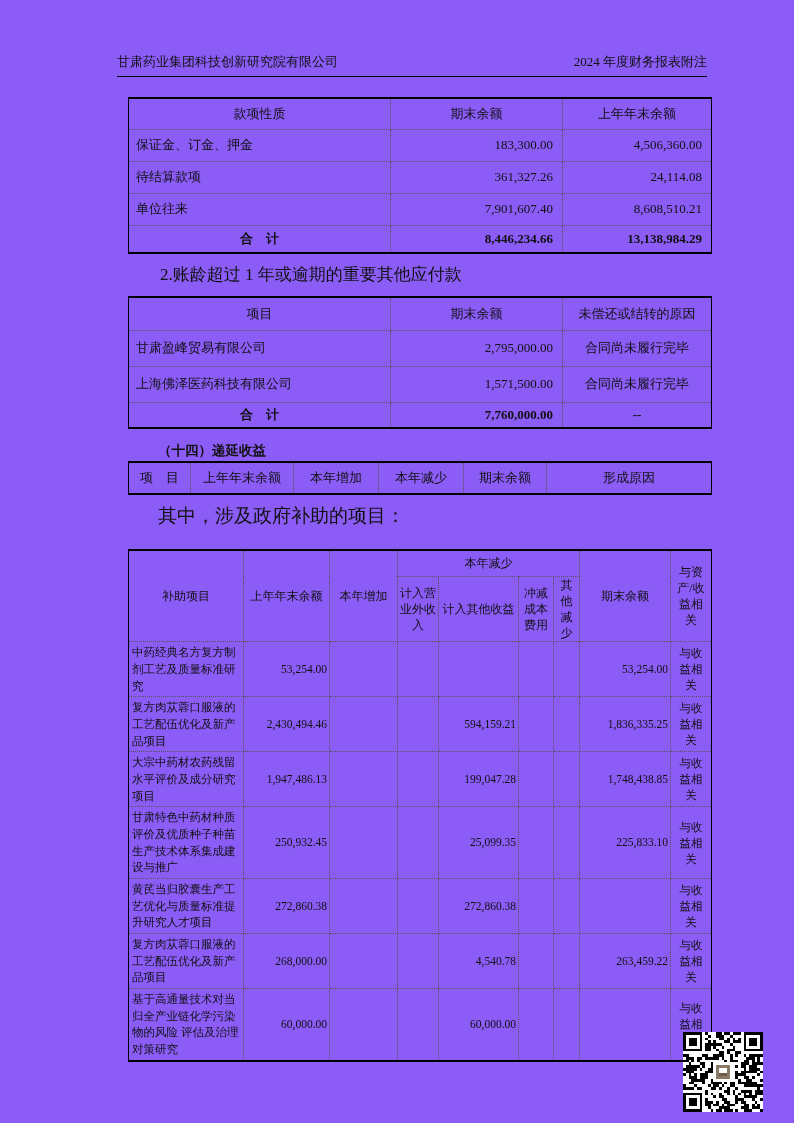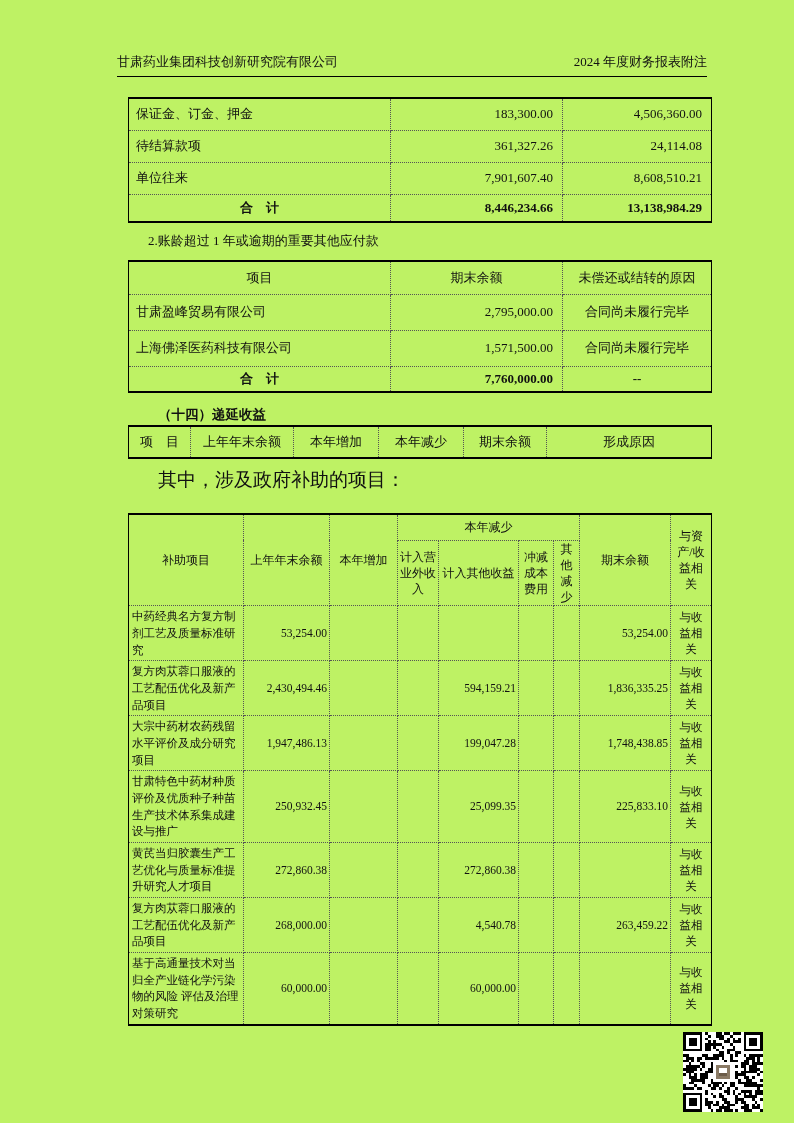--- a/index.html
+++ b/index.html
@@ -1,18 +1,18 @@
 <!DOCTYPE html>
 <html><head>
 <meta charset="utf-8">
 <style>
   * { margin:0; padding:0; box-sizing:border-box; }
   html,body { width:794px; background:#ffffff; }
   .page {
-    position:relative; width:794px; height:1123px; background:#bef264;
+    position:relative; width:794px; height:1123px; background:#8b5cf6;
     font-family:"Liberation Serif","DejaVu Serif",serif; color:#111; overflow:hidden;padding-left:19px;
   }
   .hdr { position:absolute; top:53px; left:117px; width:590px;
          display:flex; justify-content:space-between; font-size:13px; }
   .hdr-rule { position:absolute; top:76px; left:117px; width:590px;
               border-top:1.5px solid #000; }
   .content { position:absolute; top:97px; left:128px; width:583px; }
 
   table { border-collapse:collapse; table-layout:fixed; width:583px; }
   .tbl { border-top:2.5px solid #000; border-bottom:2.5px solid #000;
@@ -34,21 +34,21 @@
   .t4 { font-size:11.5px; }
   .t4 th { font-size:12px; line-height:1.35; text-align:center; padding:1px; }
   .t4 .tr-ghead { height:26px; } .t4 .tr-shead { height:64px; }
   .t4 td { padding:1px 2px; line-height:1.45; }
   .t4 td.name { padding:2px 3px; }
   .t4 td.num { padding-right:2px; }
   .t4 td.rel { text-align:center; line-height:1.4; padding:1px 5px; }
   .t4 th.narrow { padding:0 6px; }
   .t4 th.w2 { padding:0 5px; }
 
-  .para { font-size:13px; margin:9px 0 10px 20px; }
+  .para { font-size:17px; margin:9px 0 10px 32px; }
   .sect { font-size:13.5px; font-weight:bold; margin:13px 0 1px 30px; }
   .sub  { font-size:19px; margin:8px 0 20px 30px; }
 
   .page-num { position:absolute; top:1048px; left:117px; width:590px;
               text-align:center; font-size:12.5px; }
   .qr { position:absolute; left:683px; top:1032px; width:80px; height:80px; }
 </style>
 </head>
 <body>
 
@@ -62,20 +62,25 @@
 
   <div class="content">
 
     <table class="tbl t123 t1">
       <colgroup>
           <col style="width:262px">
           <col style="width:172px">
           <col style="width:149px">
         </colgroup>
       <tbody>
+          <tr class="tr-head">
+        <th>款项性质</th>
+        <th>期末余额</th>
+        <th>上年年末余额</th>
+      </tr>
       <tr class="tr-row">
         <td class="name">保证金、订金、押金</td>
         <td class="num">183,300.00</td>
         <td class="num">4,506,360.00</td>
       </tr>
       <tr class="tr-row">
         <td class="name">待结算款项</td>
         <td class="num">361,327.26</td>
         <td class="num">24,114.08</td>
       </tr>

